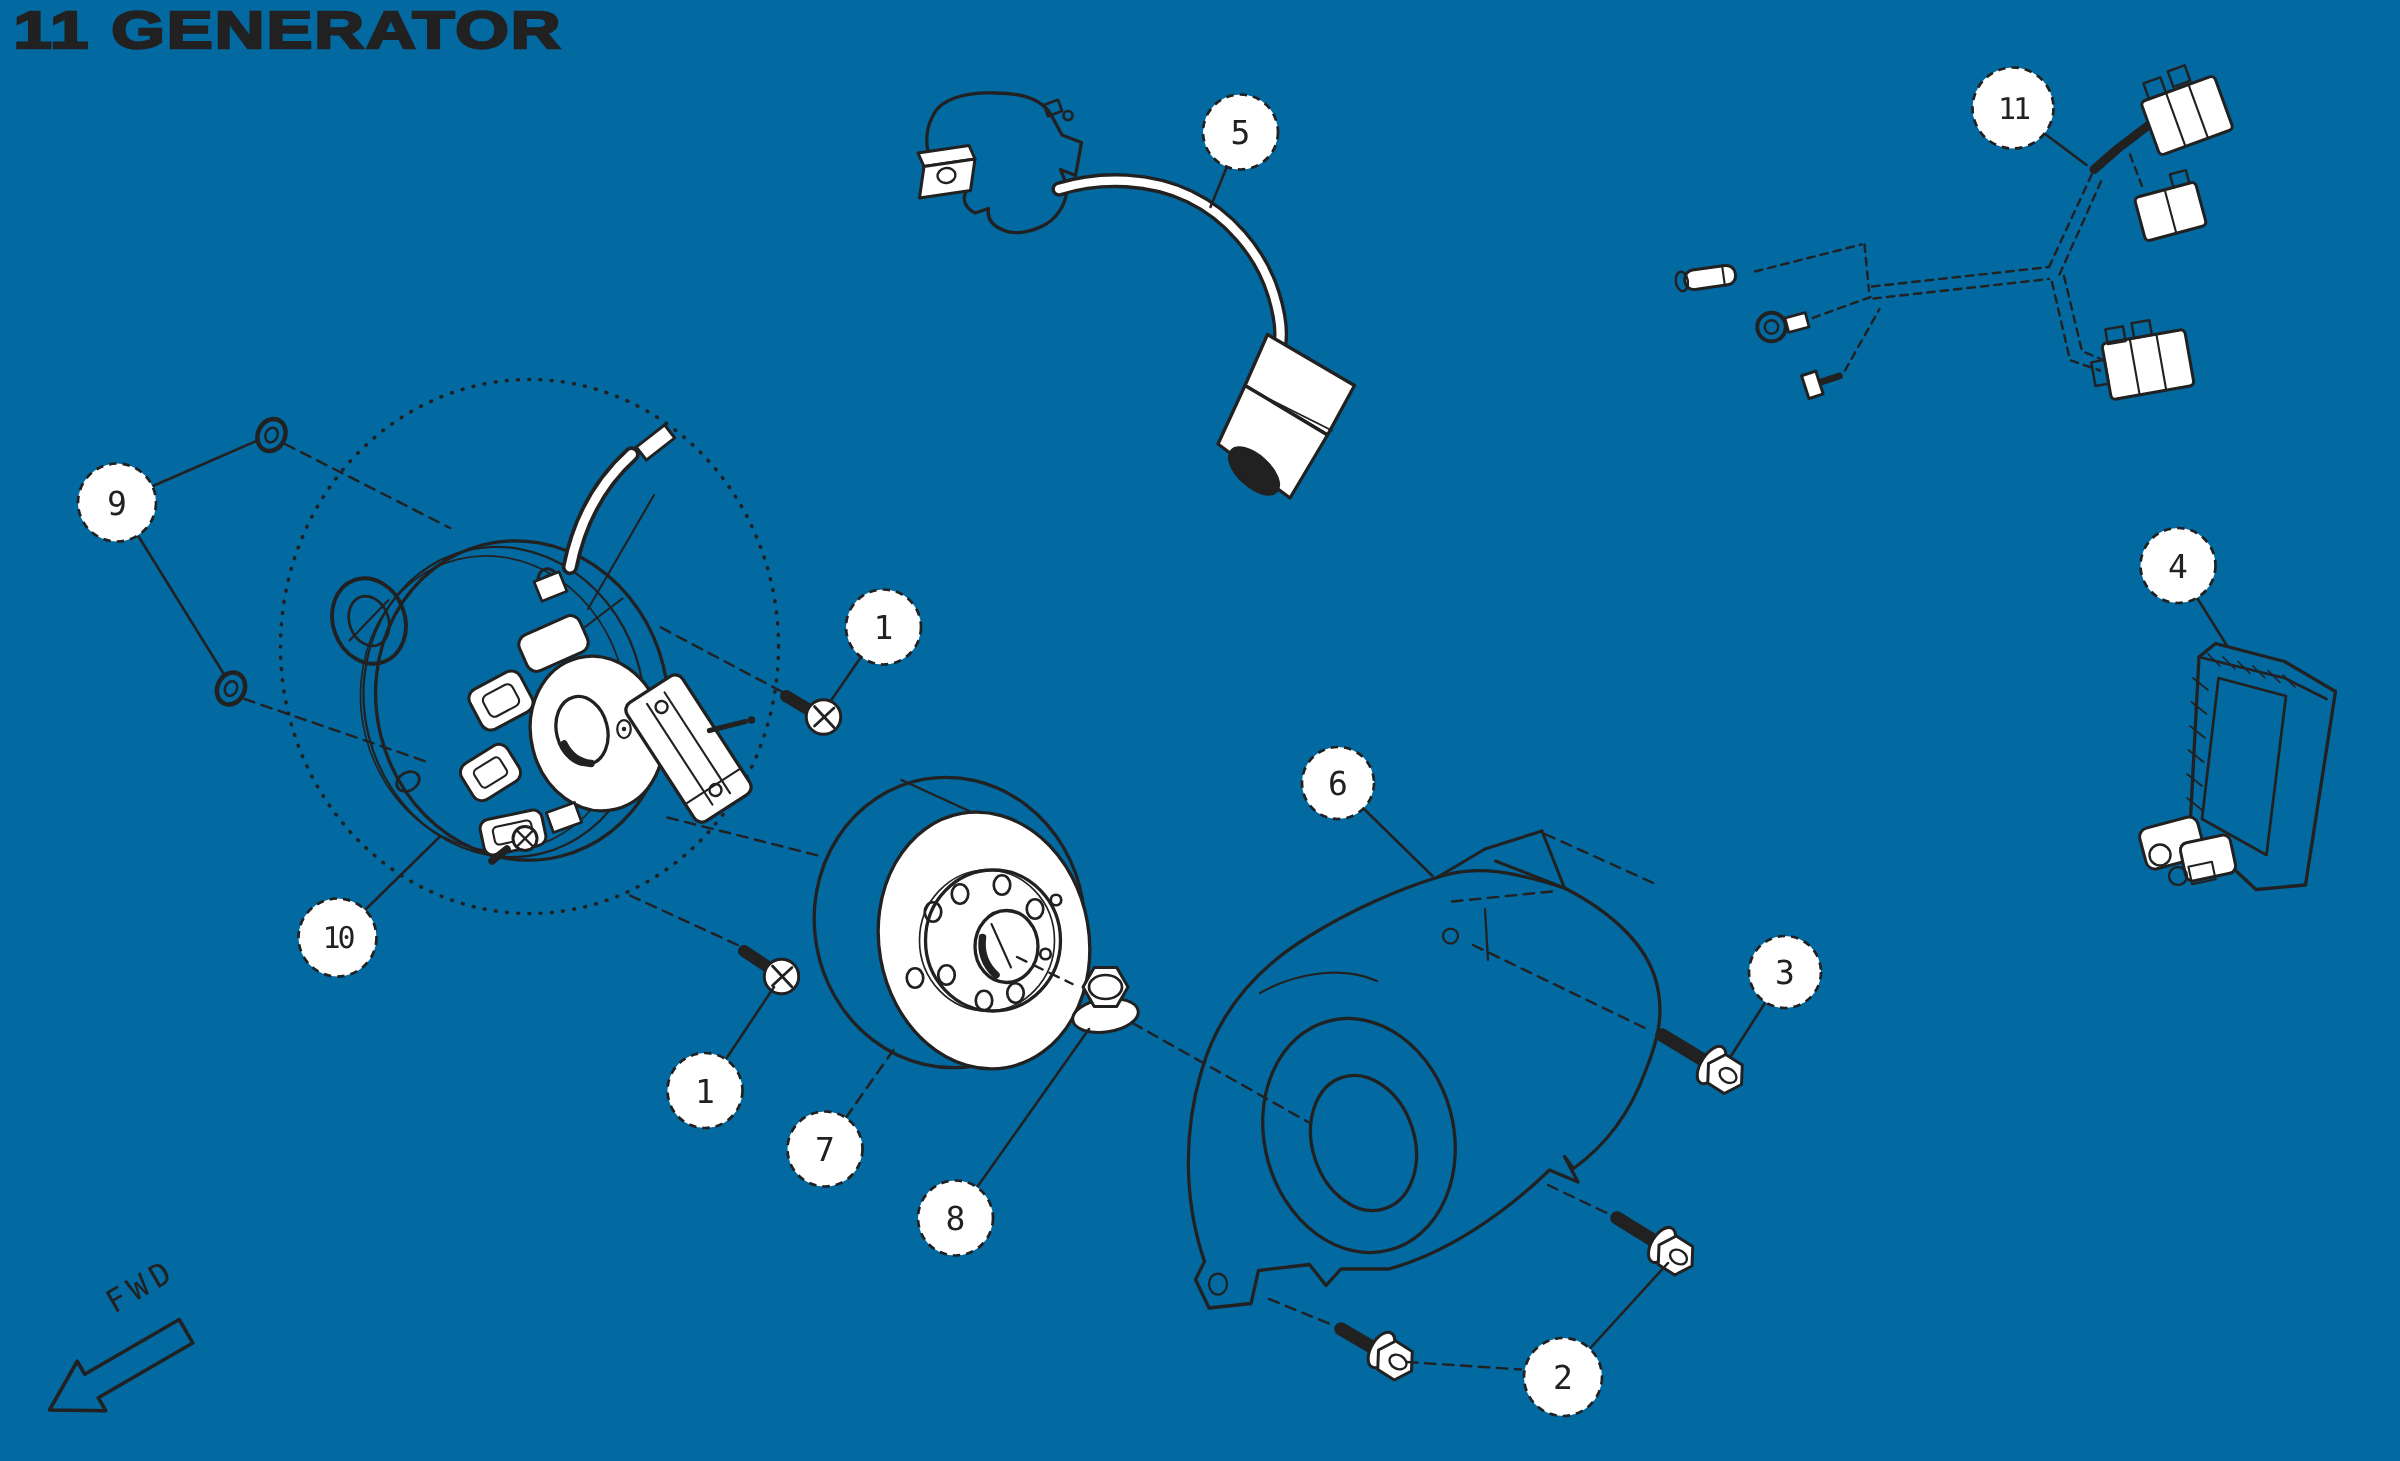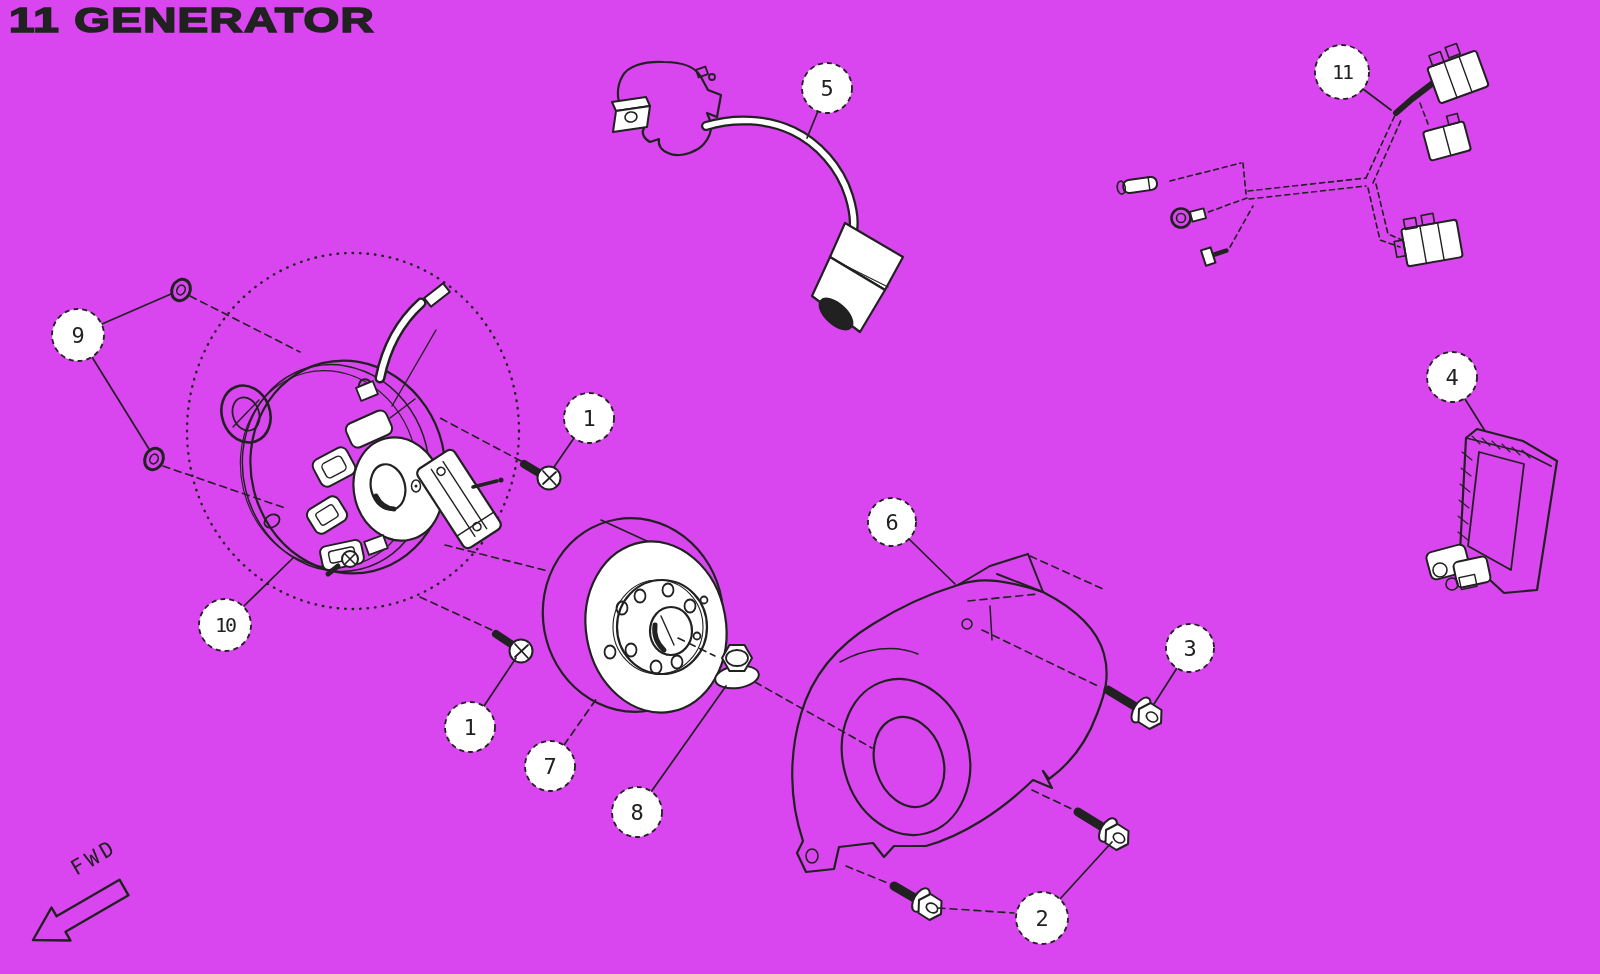--- a/index.html
+++ b/index.html
@@ -1,16 +1,16 @@
 <!DOCTYPE html>
 <html><head>
 <meta charset="utf-8">
 <style>
   html,body{margin:0;padding:0;background:#ffffff;}
-  .page{position:relative;width:1600px;height:974px;background:#d946ef;overflow:hidden;
+  .page{position:relative;width:1600px;height:974px;background:#0369a1;overflow:hidden;
         font-family:"Liberation Sans", sans-serif;}
   svg{display:block;}
   svg *{vector-effect:none;}
   .ink{stroke:#212121;fill:none;stroke-linecap:round;stroke-linejoin:round;}
   text{fill:#212121;}
 </style>
 </head>
 <body>
 
 <div class="page">

